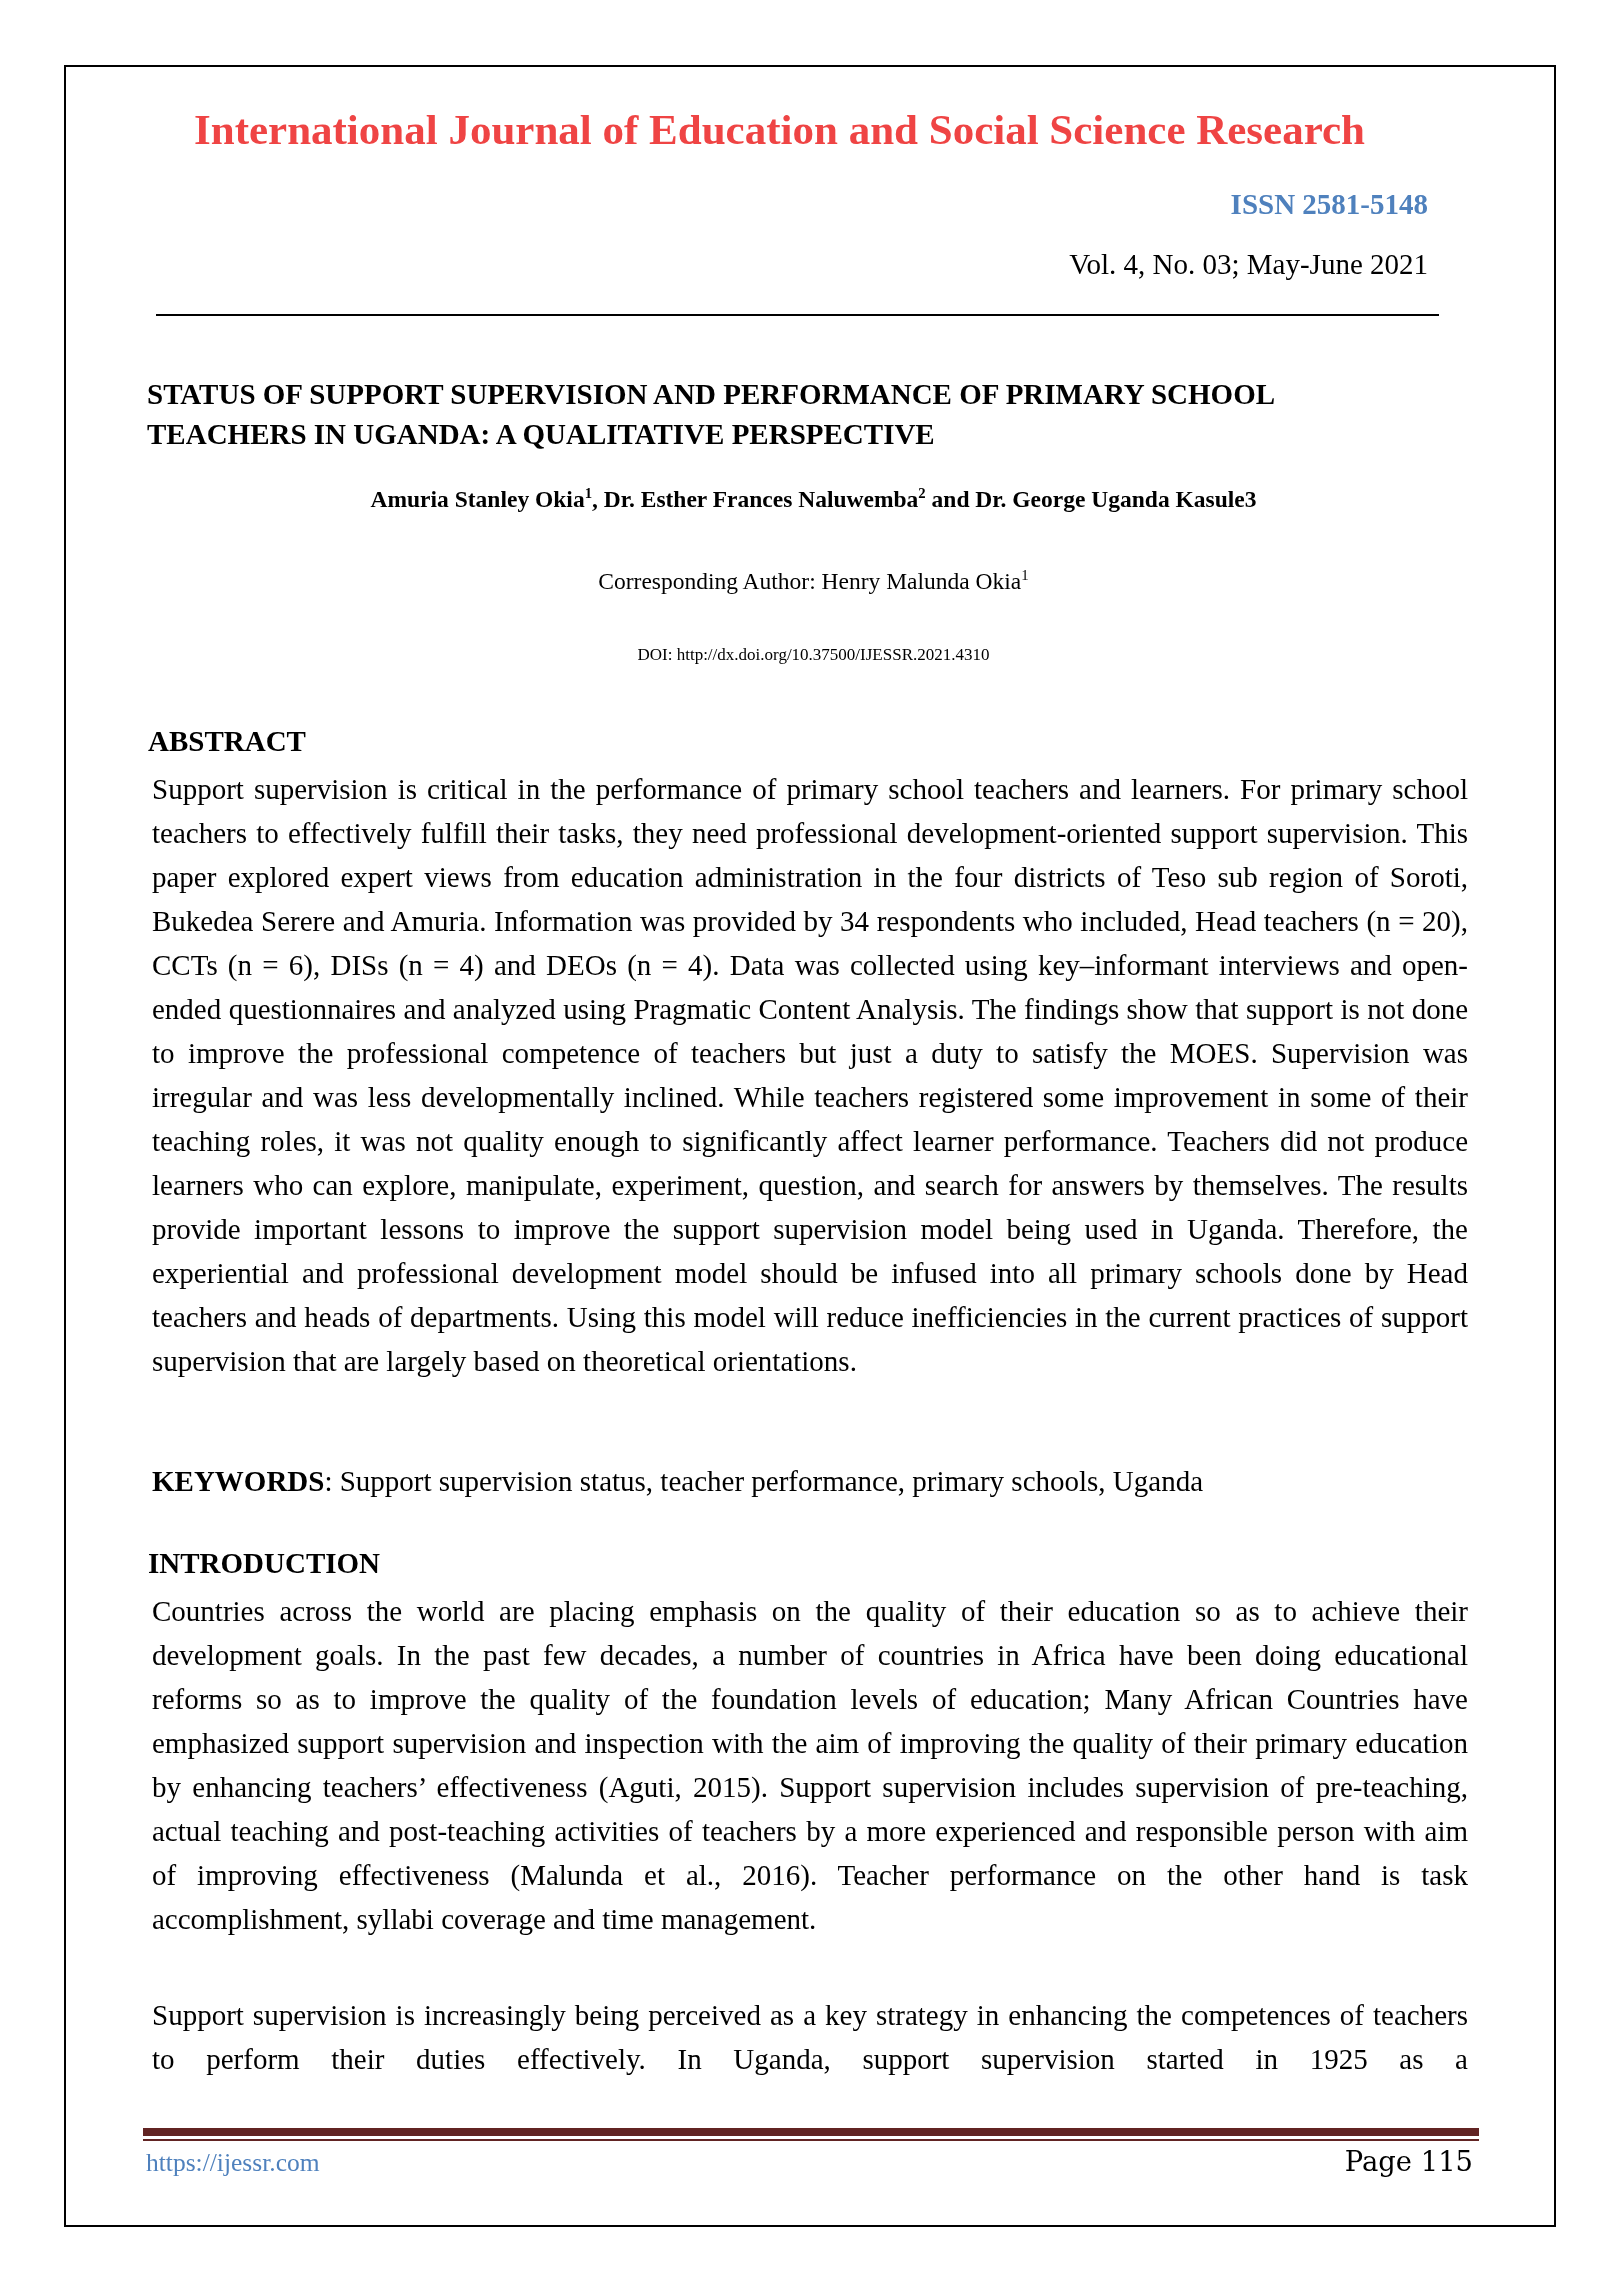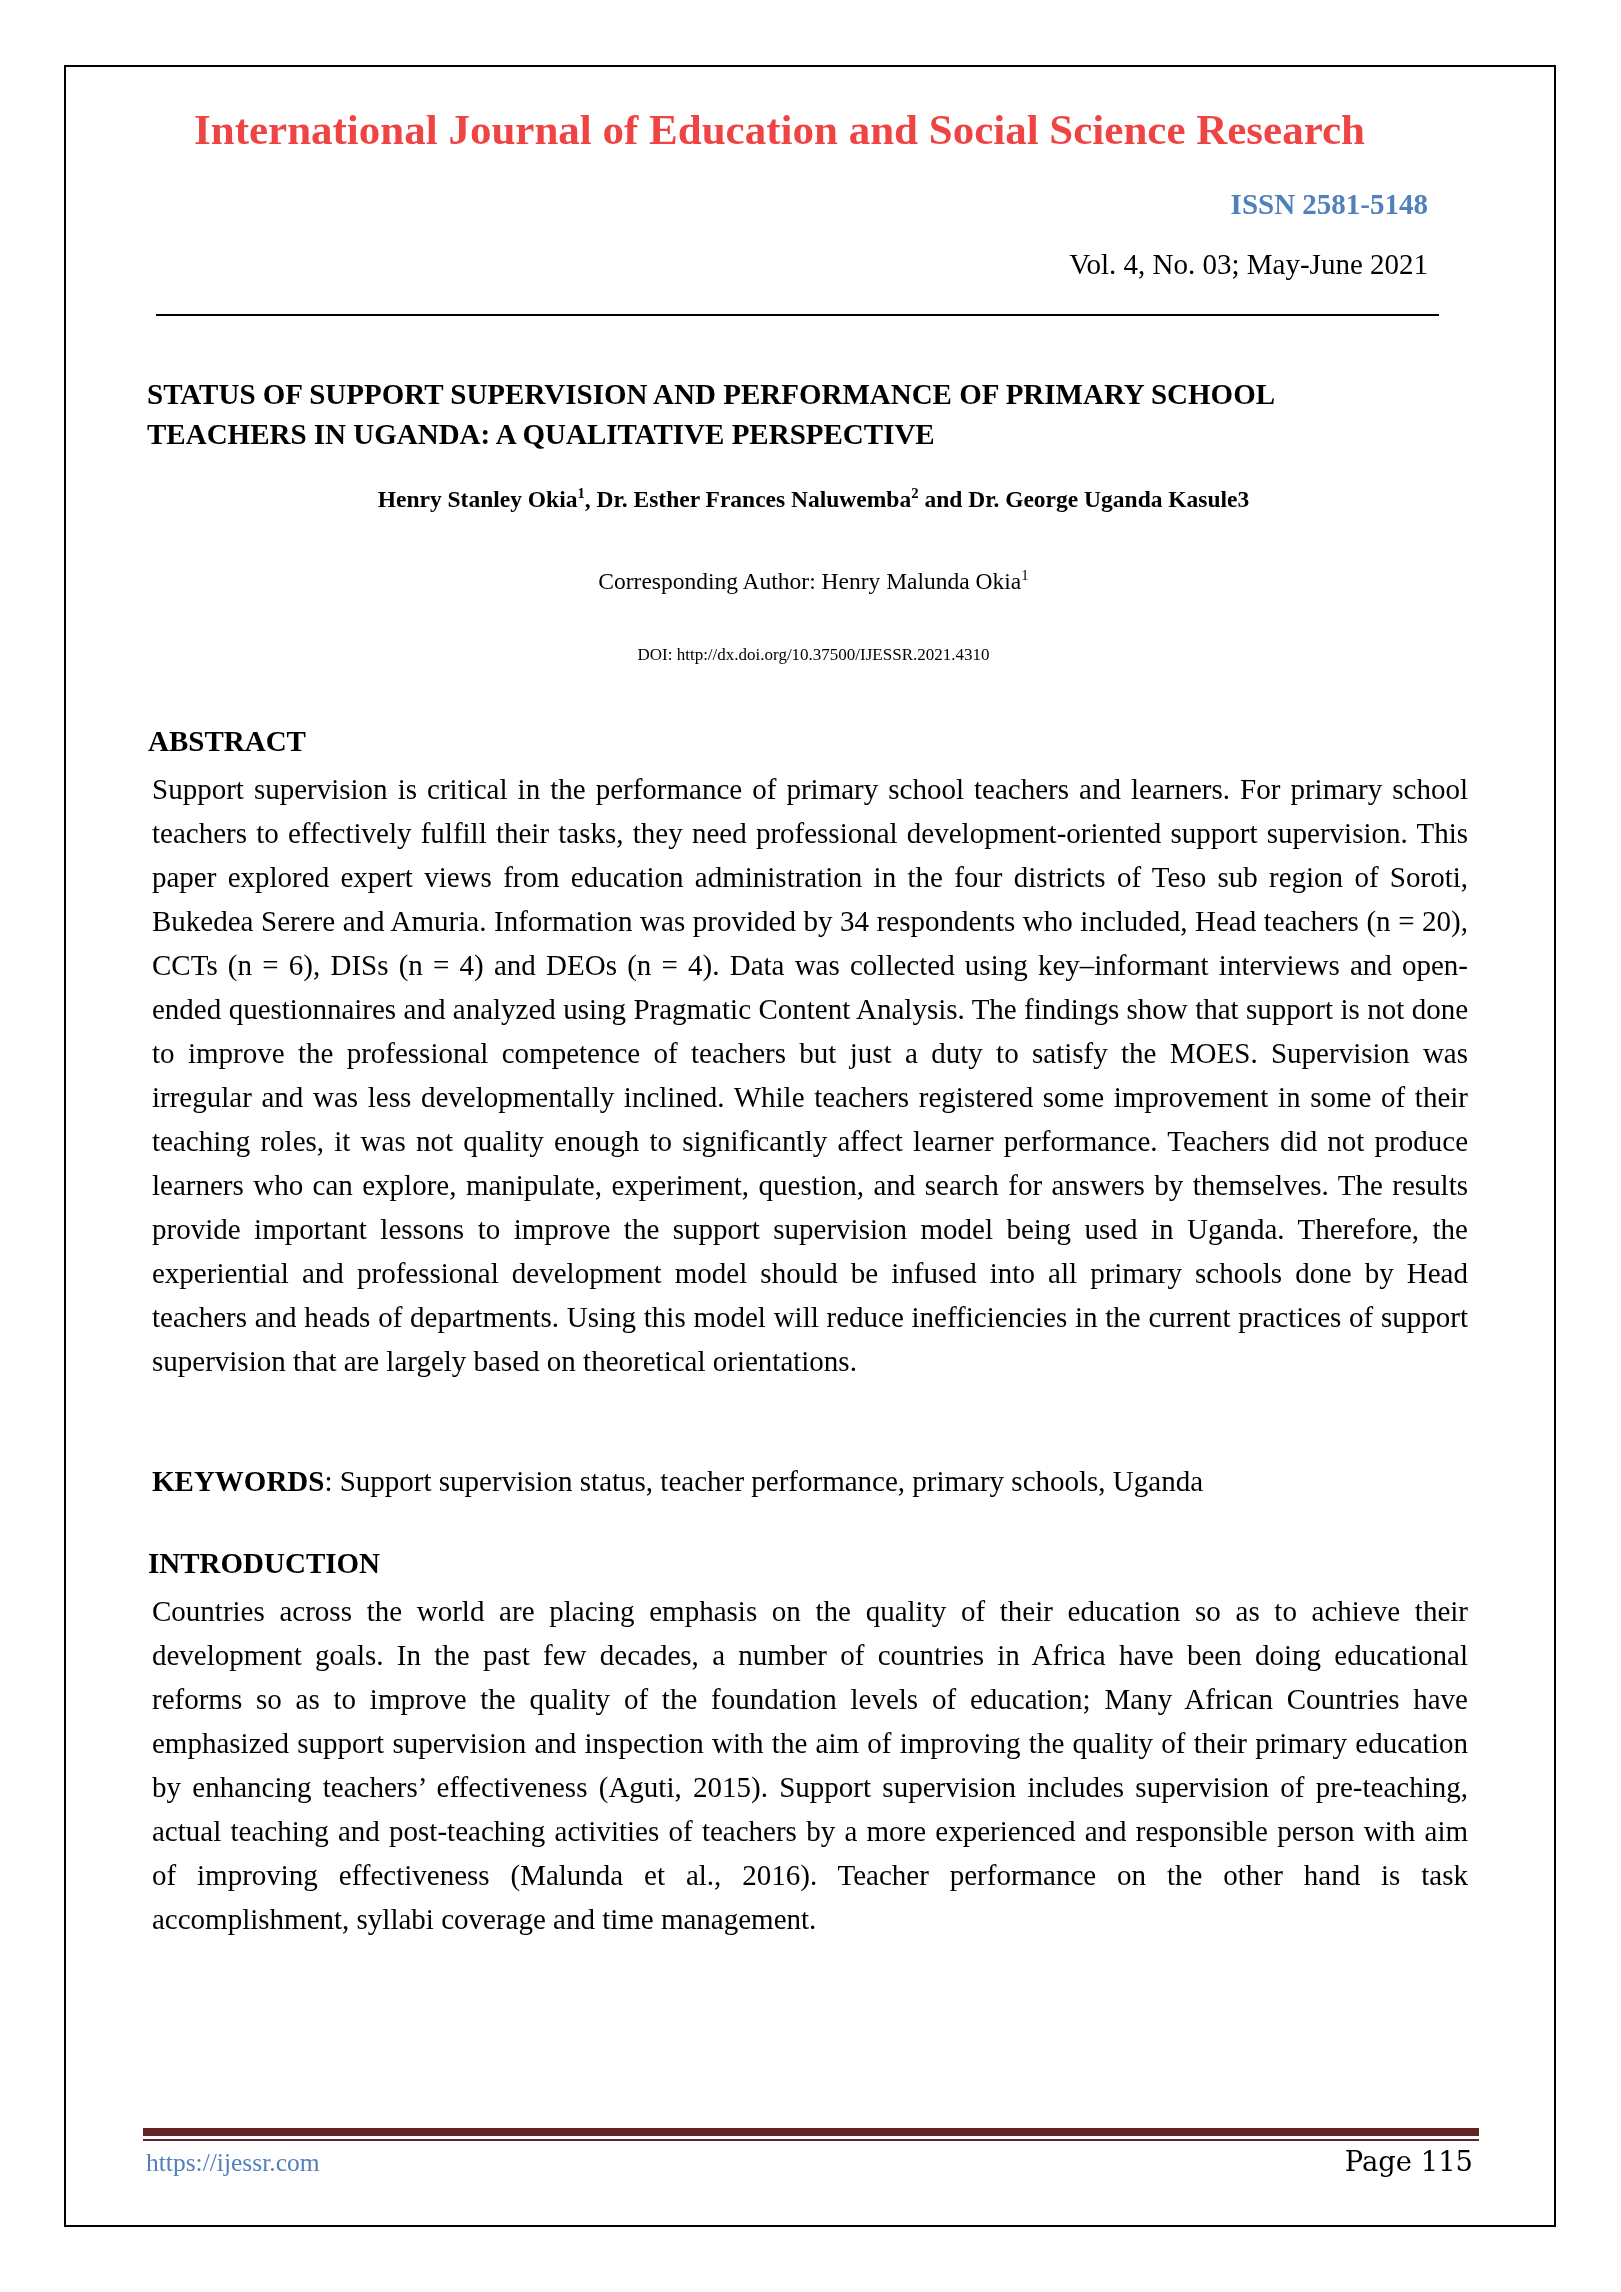--- a/index.html
+++ b/index.html
@@ -40,38 +40,39 @@
 <div class="abs journal-title">International Journal of Education and Social Science Research</div>
 <div class="abs issn">ISSN 2581-5148</div>
 <div class="abs vol">Vol. 4, No. 03; May-June 2021</div>
 <div class="header-rule"></div>
 
 <div class="paper-title">
   <div>STATUS OF SUPPORT SUPERVISION AND PERFORMANCE OF PRIMARY SCHOOL</div>
   <div>TEACHERS IN UGANDA: A QUALITATIVE PERSPECTIVE</div>
 </div>
 
-<div class="authors"><span>Henry Stanley Okia</span><sup>1</sup><span>, Dr. Esther Frances Naluwemba</span><sup>2</sup><span> and Dr. George Uganda Kasule3</span></div>
+<div class="authors"><span>Amuria Stanley Okia</span><sup>1</sup><span>, Dr. Esther Frances Naluwemba</span><sup>2</sup><span> and Dr. George Uganda Kasule3</span></div>
 
 <div class="corr"><span>Corresponding Author: Henry Malunda Okia</span><sup>1</sup></div>
 
 <div class="doi">DOI: http://dx.doi.org/10.37500/IJESSR.2021.4310</div>
 
 <div class="body-block abstract-block">
   <div class="section-head">ABSTRACT</div>
   <p>Support supervision is critical in the performance of primary school teachers and learners. For primary school teachers to effectively fulfill their tasks, they need professional development-oriented support supervision. This paper explored expert views from education administration in the four districts of Teso sub region of Soroti, Bukedea Serere and Amuria. Information was provided by 34 respondents who included, Head teachers (n = 20), CCTs (n = 6), DISs (n = 4) and DEOs (n = 4). Data was collected using key–informant interviews and open-ended questionnaires and analyzed using Pragmatic Content Analysis. The findings show that support is not done to improve the professional competence of teachers but just a duty to satisfy the MOES. Supervision was irregular and was less developmentally inclined. While teachers registered some improvement in some of their teaching roles, it was not quality enough to significantly affect learner performance. Teachers did not produce learners who can explore, manipulate, experiment, question, and search for answers by themselves. The results provide important lessons to improve the support supervision model being used in Uganda. Therefore, the experiential and professional development model should be infused into all primary schools done by Head teachers and heads of departments. Using this model will reduce inefficiencies in the current practices of support supervision that are largely based on theoretical orientations.</p>
 </div>
 
 <div class="body-block keywords-block">
   <p><span class="kw-label">KEYWORDS</span><span>: Support supervision status, teacher performance, primary schools, Uganda</span></p>
 </div>
 
 <div class="body-block intro-block">
   <div class="section-head">INTRODUCTION</div>
   <p style="text-align-last:left">Countries across the world are placing emphasis on the quality of their education so as to achieve their development goals. In the past few decades, a number of countries in Africa have been doing educational reforms so as to improve the quality of the foundation levels of education; Many African Countries have emphasized support supervision and inspection with the aim of improving the quality of their primary education by enhancing teachers’ effectiveness (Aguti, 2015). Support supervision includes supervision of pre-teaching, actual teaching and post-teaching activities of teachers by a more experienced and responsible person with aim of improving effectiveness (Malunda et al., 2016). Teacher performance on the other hand is task accomplishment, syllabi coverage and time management.</p>
   <div class="para-gap"></div>
+  <p style="text-align-last:justify">Support supervision is increasingly being perceived as a key strategy in enhancing the competences of teachers to perform their duties effectively.  In Uganda, support supervision started in 1925 as a</p>
 </div>
 
 <div class="footer-rule-thick"></div>
 <div class="footer-rule-thin"></div>
 <a class="footer-link">https://ijessr.com</a>
 <div class="footer-page">Page 115</div>
 
 
 </body></html>

